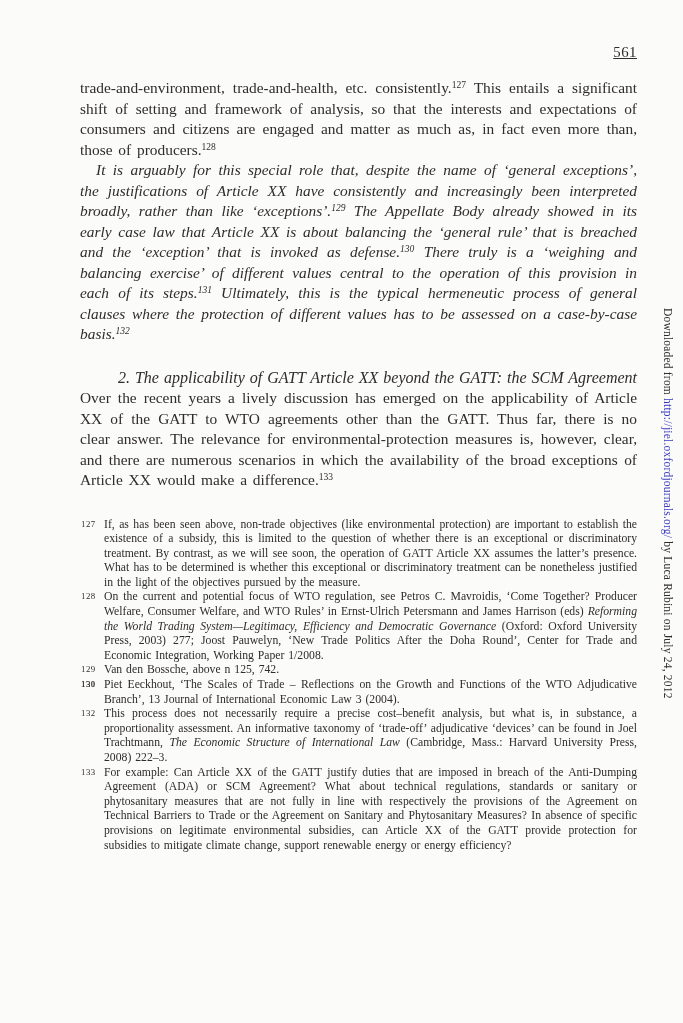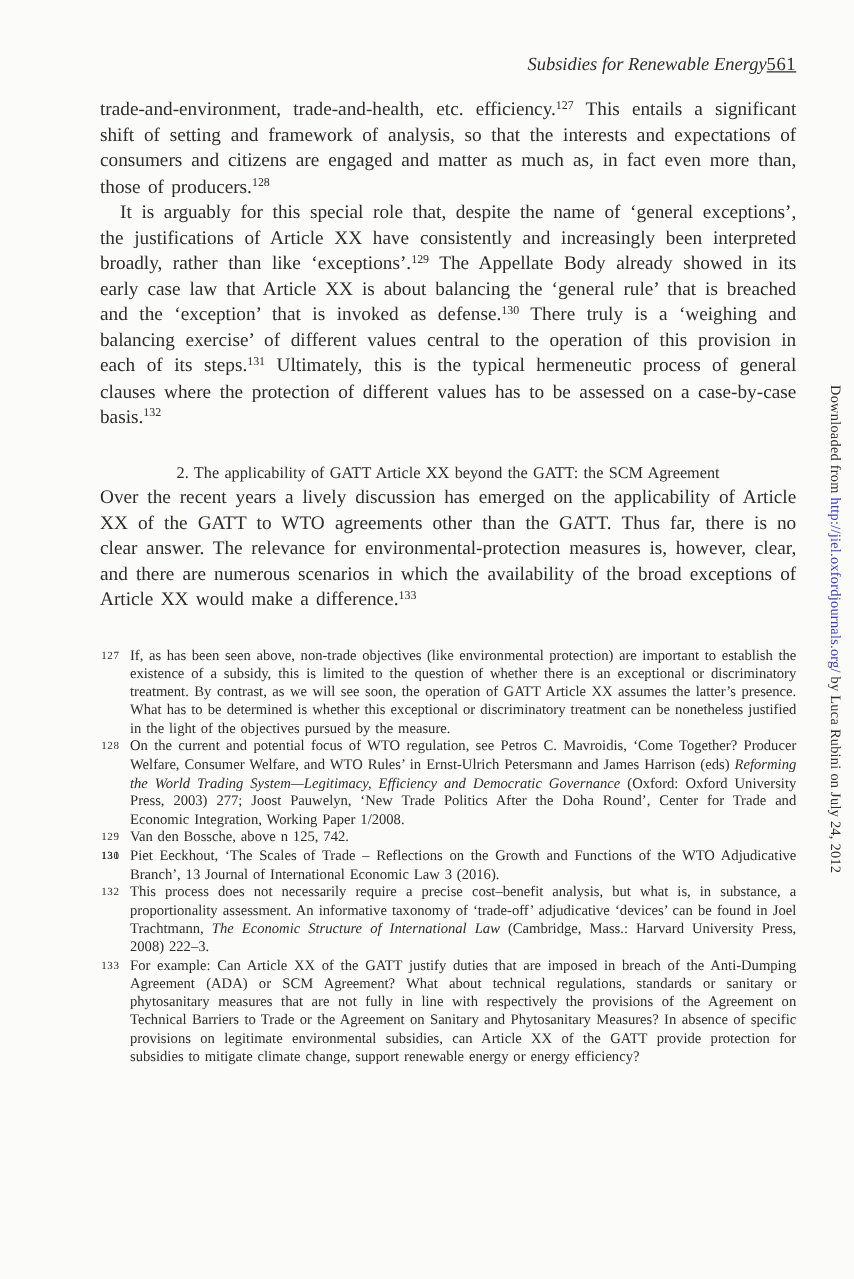--- a/index.html
+++ b/index.html
@@ -32,36 +32,37 @@
   .header-title { font-style: italic; }
   .page-number { letter-spacing: 0.5px; text-decoration: underline; }
 
   .bodytext {
     font-size: 15.4px;
     line-height: 20.5px;
     text-align: justify;
     word-spacing: 2px;
   }
   p.para { margin: 0; }
-  p.para.indent { text-indent: 16px; }
+  p.para.indent { text-indent: 16px; font-style: italic; }
 
   .sup {
     font-size: 62%;
     vertical-align: 5px;
     line-height: 0;
     word-spacing: 0;
   }
   .it { font-style: italic; }
 
   .section-heading {
-    font-size: 13px;
+    font-size: 16px;
     font-weight: normal;
+    font-style: italic;
     line-height: 20.5px;
     margin: 23px 0 0 0;
-    text-align: center;
+    text-align: right;
     word-spacing: 1px;
   }
 
   .footnotes {
     margin-top: 27px;
     font-size: 11.7px;
     line-height: 14.6px;
     text-align: justify;
     word-spacing: 1px;
   }
@@ -95,43 +96,42 @@
   }
 </style>
 </head>
 <body>
 
 <div class="page">
 
   <div class="content">
 
     <div class="running-header">
-      <span class="header-title">Subsidies for Renewable Energy</span>
       <span class="page-number">561</span>
     </div>
 
     <div class="bodytext">
       <div>
-          <p class="para"><span>trade-and-environment, trade-and-health, etc. efficiency.</span><span class="sup">127</span><span> This entails a significant shift of setting and framework of analysis, so that the interests and expectations of consumers and citizens are engaged and matter as much as, in fact even more than, those of producers.</span><span class="sup">128</span></p>
+          <p class="para"><span>trade-and-environment, trade-and-health, etc. consistently.</span><span class="sup">127</span><span> This entails a significant shift of setting and framework of analysis, so that the interests and expectations of consumers and citizens are engaged and matter as much as, in fact even more than, those of producers.</span><span class="sup">128</span></p>
           <p class="para indent"><span>It is arguably for this special role that, despite the name of ‘general exceptions’, the justifications of Article XX have consistently and increasingly been interpreted broadly, rather than like ‘exceptions’.</span><span class="sup">129</span><span> The Appellate Body already showed in its early case law that Article XX is about balancing the ‘general rule’ that is breached and the ‘exception’ that is invoked as defense.</span><span class="sup">130</span><span> There truly is a ‘weighing and balancing exercise’ of different values central to the operation of this provision in each of its steps.</span><span class="sup">131</span><span> Ultimately, this is the typical hermeneutic process of general clauses where the protection of different values has to be assessed on a case-by-case basis.</span><span class="sup">132</span></p>
         </div>
 
       <h2 class="section-heading">2. The applicability of GATT Article XX beyond the GATT: the SCM Agreement</h2>
 
       <div>
           <p class="para"><span>Over the recent years a lively discussion has emerged on the applicability of Article XX of the GATT to WTO agreements other than the GATT. Thus far, there is no clear answer. The relevance for environmental-protection measures is, however, clear, and there are numerous scenarios in which the availability of the broad exceptions of Article XX would make a difference.</span><span class="sup">133</span></p>
         </div>
     </div>
 
     <div class="footnotes">
         <div class="footnote"><span class="fn-num">127</span><span><span>If, as has been seen above, non-trade objectives (like environmental protection) are important to establish the existence of a subsidy, this is limited to the question of whether there is an exceptional or discriminatory treatment. By contrast, as we will see soon, the operation of GATT Article XX assumes the latter’s presence. What has to be determined is whether this exceptional or discriminatory treatment can be nonetheless justified in the light of the objectives pursued by the measure.</span></span></div>
         <div class="footnote"><span class="fn-num">128</span><span><span>On the current and potential focus of WTO regulation, see Petros C. Mavroidis, ‘Come Together? Producer Welfare, Consumer Welfare, and WTO Rules’ in Ernst-Ulrich Petersmann and James Harrison (eds) </span><span class="it">Reforming the World Trading System—Legitimacy, Efficiency and Democratic Governance</span><span> (Oxford: Oxford University Press, 2003) 277; Joost Pauwelyn, ‘New Trade Politics After the Doha Round’, Center for Trade and Economic Integration, Working Paper 1/2008.</span></span></div>
         <div class="footnote"><span class="fn-num">129</span><span><span>Van den Bossche, above n 125, 742.</span></span></div>
         <div class="footnote"><span class="fn-num">130</span></div>
-        <div class="footnote"><span class="fn-num">131</span><span><span>Piet Eeckhout, ‘The Scales of Trade – Reflections on the Growth and Functions of the WTO Adjudicative Branch’, 13 Journal of International Economic Law 3 (2016).</span></span></div>
+        <div class="footnote"><span class="fn-num">131</span><span><span>Piet Eeckhout, ‘The Scales of Trade – Reflections on the Growth and Functions of the WTO Adjudicative Branch’, 13 Journal of International Economic Law 3 (2004).</span></span></div>
         <div class="footnote"><span class="fn-num">132</span><span><span>This process does not necessarily require a precise cost–benefit analysis, but what is, in substance, a proportionality assessment. An informative taxonomy of ‘trade-off’ adjudicative ‘devices’ can be found in Joel Trachtmann, </span><span class="it">The Economic Structure of International Law</span><span> (Cambridge, Mass.: Harvard University Press, 2008) 222–3.</span></span></div>
         <div class="footnote"><span class="fn-num">133</span><span><span>For example: Can Article XX of the GATT justify duties that are imposed in breach of the Anti-Dumping Agreement (ADA) or SCM Agreement? What about technical regulations, standards or sanitary or phytosanitary measures that are not fully in line with respectively the provisions of the Agreement on Technical Barriers to Trade or the Agreement on Sanitary and Phytosanitary Measures? In absence of specific provisions on legitimate environmental subsidies, can Article XX of the GATT provide protection for subsidies to mitigate climate change, support renewable energy or energy efficiency?</span></span></div>
       </div>
 
   </div>
 
   <div class="sideways">
     <span>Downloaded from </span><span class="url">http://jiel.oxfordjournals.org/</span><span> by Luca Rubini on July 24, 2012</span>
   </div>
 

